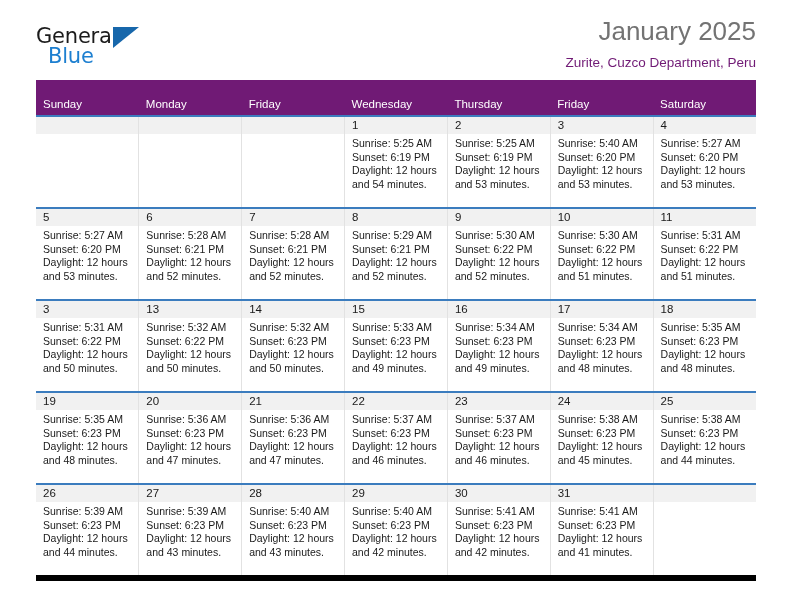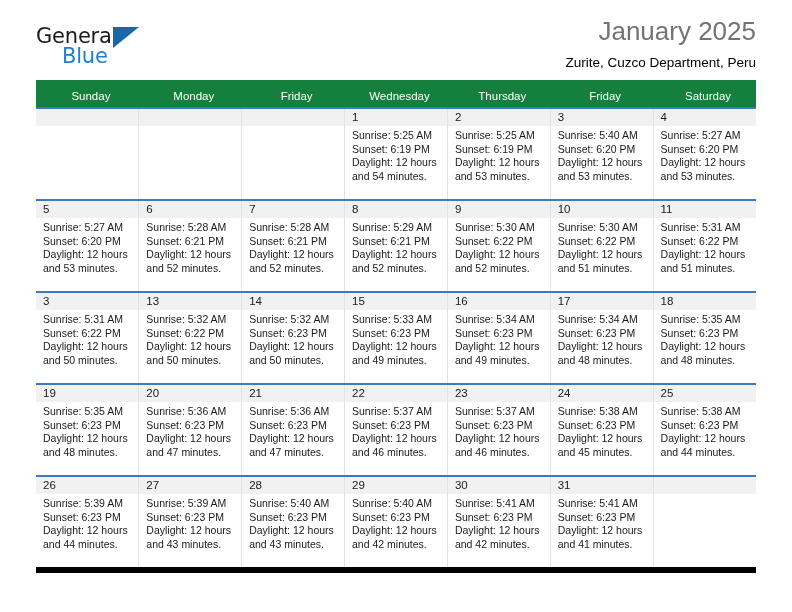--- a/index.html
+++ b/index.html
@@ -43,21 +43,21 @@
     position: absolute;
     left: 0;
     top: 0;
     font-size: 21px;
     letter-spacing: -0.2px;
     color: #1b1b1b;
     font-family: "DejaVu Sans", sans-serif;
   }
   .logo-blue {
     position: absolute;
-    left: 26px;
+    left: 12px;
     top: 20px;
     font-size: 21px;
     letter-spacing: -0.2px;
     color: #1d7fd0;
     font-family: "DejaVu Sans", sans-serif;
   }
   .logo-triangle {
     position: absolute;
     left: 77px;
     top: 3px;
@@ -74,40 +74,40 @@
   }
   .cal-title {
     font-size: 26px;
     font-weight: normal;
     color: #737373;
     line-height: 30px;
     white-space: nowrap;
   }
   .cal-subtitle {
     font-size: 13.5px;
-    color: #000000;
+    color: #701a75;
     line-height: 18px;
     margin-top: 8px;
     white-space: nowrap;
   }
 
   
   .calendar {
     margin-top: 8px;
     width: 720px;
     border-collapse: collapse;
     table-layout: fixed;
   }
   .calendar th {
-    background: #15803d;
+    background: #701a75;
     color: #ffffff;
     font-size: 11.5px;
     font-weight: normal;
-    text-align: center;
-    padding: 10px 0 5px 7px;
+    text-align: left;
+    padding: 18px 0 5px 7px;
     height: 20px;
     box-sizing: border-box;
   }
 
   .week-row > td {
     vertical-align: top;
     height: 90px;
     border-top: 2px solid #3b7cbe;
     border-right: 1px solid #e2e2e2;
     padding: 0;

